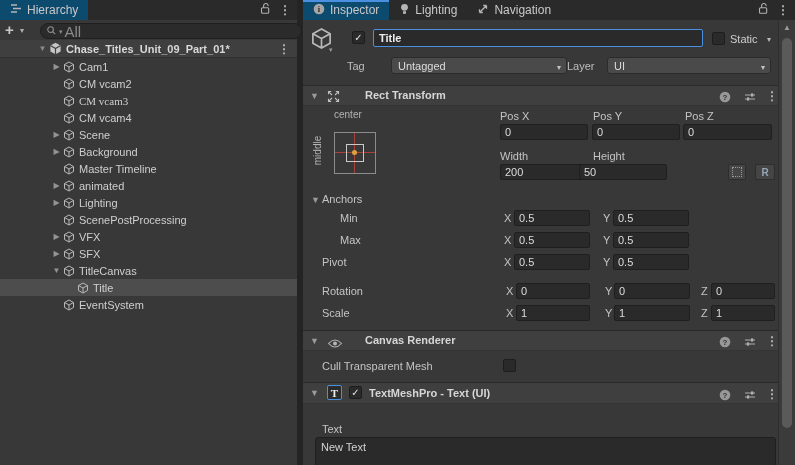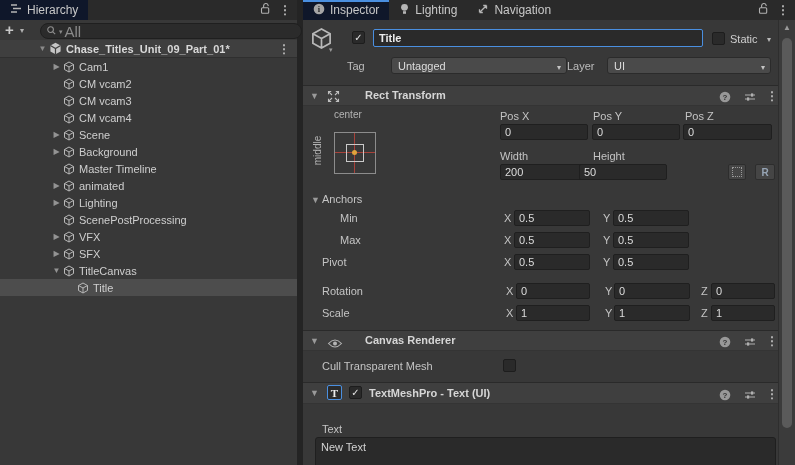--- a/index.html
+++ b/index.html
@@ -4,21 +4,21 @@
 <style>
   html,body{margin:0;padding:0;width:795px;height:465px;overflow:hidden;background:#242424;
     font-family:"Liberation Sans",sans-serif;-webkit-font-smoothing:antialiased;}
   .abs{position:absolute;}
   
   #hierarchy{position:absolute;left:0;top:0;width:297px;height:465px;background:#383838;}
   #inspector{position:absolute;left:303px;top:0;width:492px;height:465px;background:#383838;}
   
   .tabbar{position:absolute;left:0;top:0;right:0;height:20px;background:#2a2a2a;display:flex;align-items:stretch;}
   .tab{display:flex;align-items:center;gap:5px;padding:0 10px;font-size:12px;color:#c8c8c8;position:relative;}
-  .tab.active{background:#0f172a;}
+  .tab.active{background:#0c4a6e;}
   .tab.active.focused::before{content:"";position:absolute;left:0;right:0;top:0;height:2px;background:#4a8fe0;}
   .bar-right{margin-left:auto;display:flex;align-items:center;gap:8px;padding-right:6px;}
   .kebab{color:#bdbdbd;font-size:12px;font-weight:bold;line-height:1;}
   
   .htoolbar{position:absolute;left:0;top:20px;right:0;height:20px;background:#383838;border-bottom:1px solid #303030;}
   .addbtn{position:absolute;left:5px;top:1px;color:#c8c8c8;font-size:15px;font-weight:bold;}
   .addcaret{position:absolute;left:20px;top:6px;color:#b0b0b0;font-size:8px;}
   .search{position:absolute;left:40px;top:3px;width:250px;height:14px;background:#2b2b2b;border:1px solid #1f1f1f;
     border-radius:8px;display:flex;align-items:center;padding:0 5px;gap:2px;}
   .search .ph{color:#8a8a8a;font-size:15px;}
@@ -137,21 +137,21 @@
         </div>
         <div class="hrow" style="padding-left: 50px;">
           <span class="expander"></span>
           <span class="obj-icon">
             <svg width="12" height="12" viewBox="0 0 12 12">
               <path d="M6 1 L10.5 3.5 L10.5 8.5 L6 11 L1.5 8.5 L1.5 3.5 Z M1.5 3.5 L6 6 L10.5 3.5 M6 6 L6 11" fill="none" stroke="#b8b8b8" stroke-width="1"></path>
             </svg>
           </span>
           <span class="hlabel">CM vcam2</span>
         </div>
-        <div class="hrow" style="padding-left: 50px;">
+        <div class="hrow" style="padding-left: 50px; font-family: Liberation Serif, serif;">
           <span class="expander"></span>
           <span class="obj-icon">
             <svg width="12" height="12" viewBox="0 0 12 12">
               <path d="M6 1 L10.5 3.5 L10.5 8.5 L6 11 L1.5 8.5 L1.5 3.5 Z M1.5 3.5 L6 6 L10.5 3.5 M6 6 L6 11" fill="none" stroke="#b8b8b8" stroke-width="1"></path>
             </svg>
           </span>
           <span class="hlabel">CM vcam3</span>
         </div>
         <div class="hrow" style="padding-left: 50px;">
           <span class="expander"></span>
@@ -244,20 +244,29 @@
           <span class="hlabel">TitleCanvas</span>
         </div>
         <div class="hrow selected" style="padding-left: 64px;">
           <span class="expander"></span>
           <span class="obj-icon">
             <svg width="12" height="12" viewBox="0 0 12 12">
               <path d="M6 1 L10.5 3.5 L10.5 8.5 L6 11 L1.5 8.5 L1.5 3.5 Z M1.5 3.5 L6 6 L10.5 3.5 M6 6 L6 11" fill="none" stroke="#b8b8b8" stroke-width="1"></path>
             </svg>
           </span>
           <span class="hlabel">Title</span>
+        </div>
+        <div class="hrow" style="padding-left: 50px;">
+          <span class="expander"></span>
+          <span class="obj-icon">
+            <svg width="12" height="12" viewBox="0 0 12 12">
+              <path d="M6 1 L10.5 3.5 L10.5 8.5 L6 11 L1.5 8.5 L1.5 3.5 Z M1.5 3.5 L6 6 L10.5 3.5 M6 6 L6 11" fill="none" stroke="#b8b8b8" stroke-width="1"></path>
+            </svg>
+          </span>
+          <span class="hlabel">EventSystem</span>
         </div>
       </div>
   </div>
 </div>
 
 <div id="inspector">
   <div class="tabbar">
     <div class="tab active focused">
       <span>
         <svg width="12" height="12">

